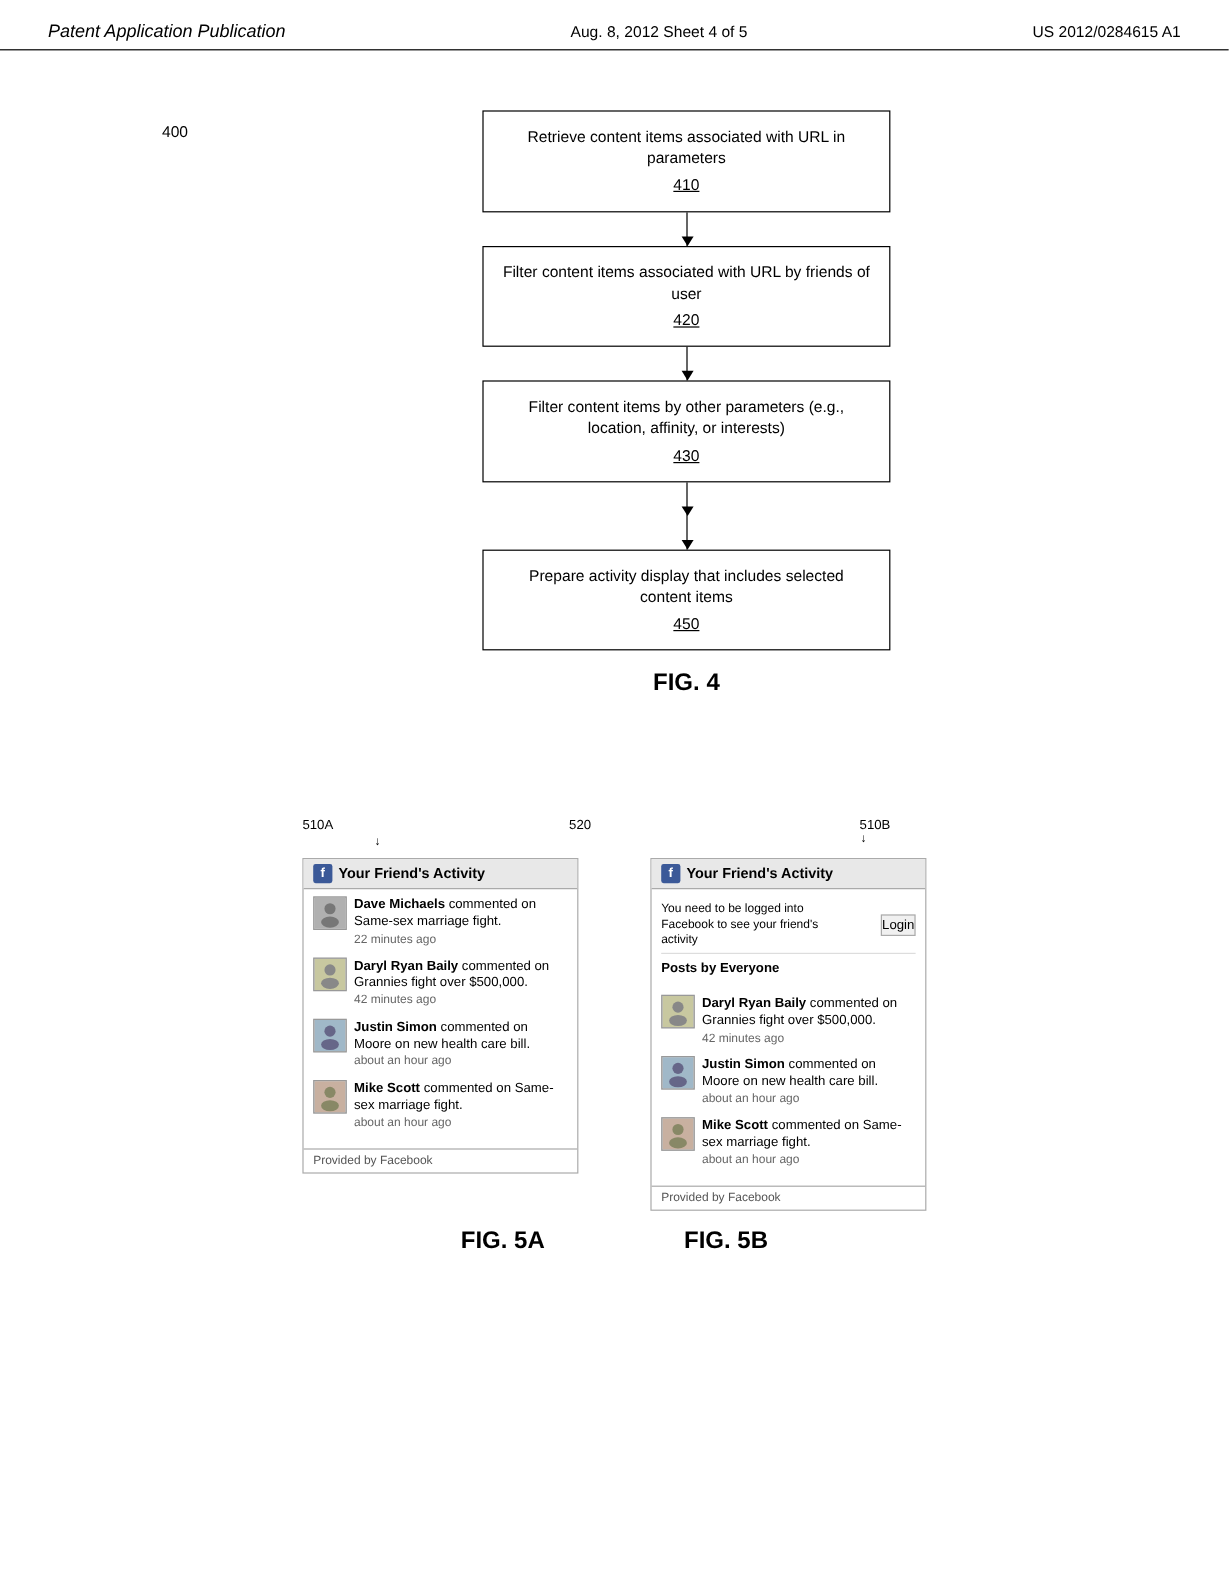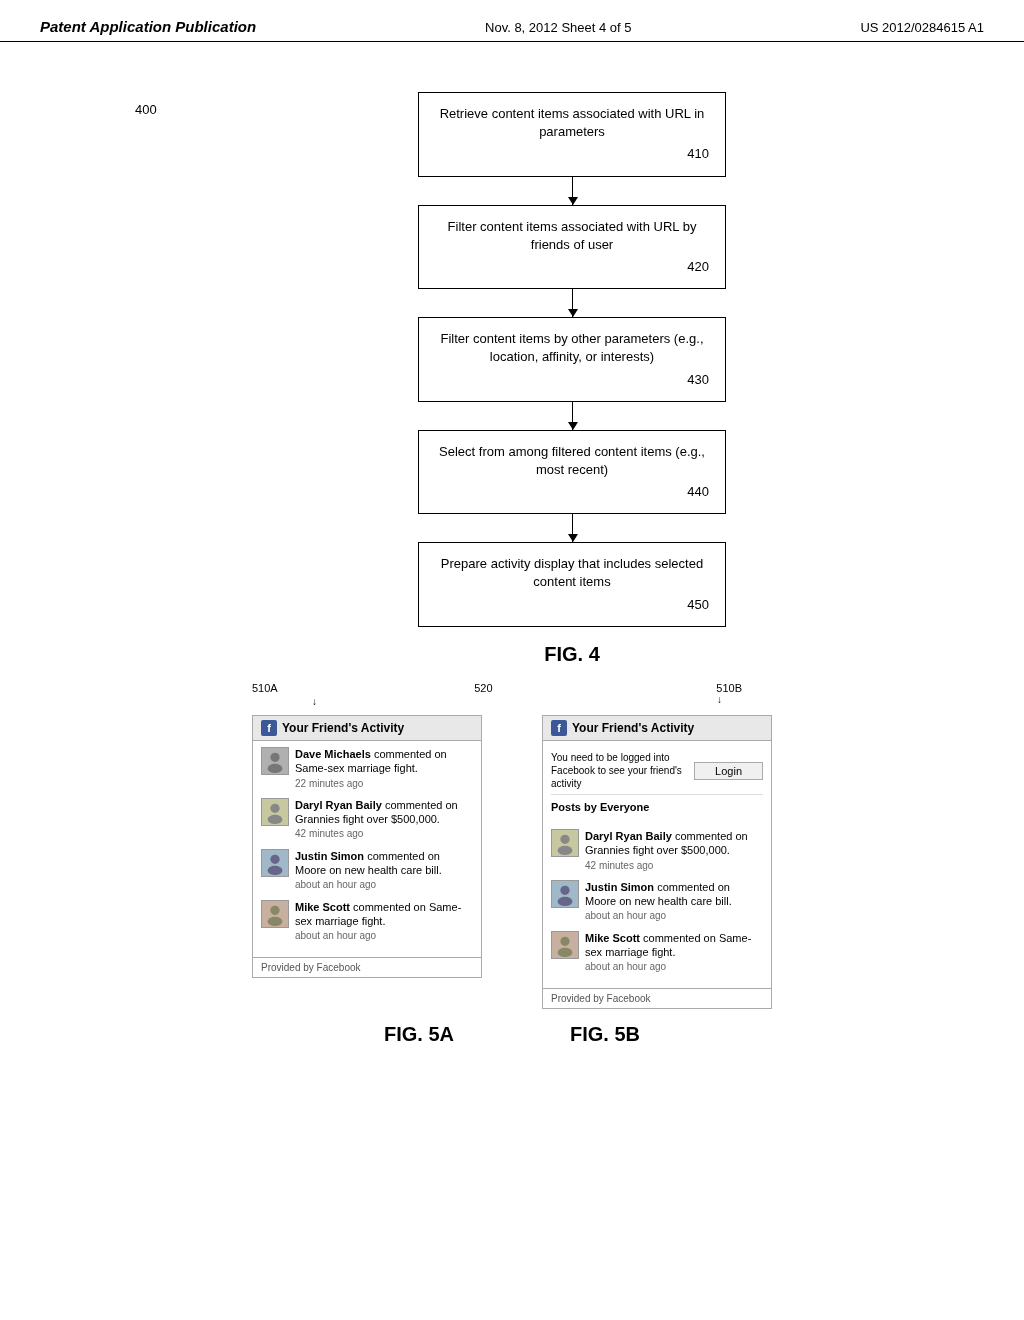--- a/index.html
+++ b/index.html
@@ -17,21 +17,21 @@
     
     .page-header {
       display: flex;
       justify-content: space-between;
       align-items: baseline;
       padding: 18px 40px 0 40px;
       border-bottom: 1px solid #000;
       padding-bottom: 6px;
     }
     .header-left {
-      font-weight: bold;
+      font-weight: normal;
       font-size: 15px;
       font-style: italic;
     }
     .header-center {
       font-size: 13px;
     }
     .header-right {
       font-size: 13px;
     }
 
@@ -56,31 +56,31 @@
     .flowchart {
       display: flex;
       flex-direction: column;
       align-items: center;
       margin-top: 10px;
       margin-left: 0;
     }
 
     .flow-box {
       border: 1px solid #000;
-      width: 308px;
+      width: 340px;
       text-align: center;
       padding: 12px 16px;
       font-size: 13px;
       line-height: 1.4;
     }
 
     .flow-box-label {
+      text-decoration: underline;
       display: block;
       margin-top: 4px;
-      text-align: right;
     }
 
     .flow-arrow {
       width: 1px;
       height: 28px;
       background: #000;
       position: relative;
     }
     .flow-arrow::after {
       content: '';
@@ -188,37 +188,37 @@
       align-items: center;
       font-size: 11px;
       padding: 4px 0;
       border-bottom: 1px solid #ddd;
       margin-bottom: 6px;
     }
 
     .login-button {
       border: 1px solid #aaa;
       background: #f0f0f0;
-      padding: 2px 20px;
+      padding: 2px 0;
       font-size: 11px;
       cursor: pointer;
     }
 
     .section-label {
       font-weight: bold;
       font-size: 11px;
       margin-bottom: 16px;
     }
   </style>
 </head>
 <body>
 
 <div class="page-header">
   <span class="header-left">Patent Application Publication</span>
-  <span class="header-center">Nov. 8, 2012     Sheet 4 of 5</span>
+  <span class="header-center">Aug. 8, 2012     Sheet 4 of 5</span>
   <span class="header-right">US 2012/0284615 A1</span>
 </div>
 
 <div class="main-content">
 
   <div class="flowchart-section" style="height: 580px; position: relative;">
 
     <span class="diagram-label-400" style="position:absolute; top:10px; left:95px;">400</span>
 
     <div class="flowchart" style="margin-left: 120px; margin-top: 30px;">
@@ -237,24 +237,20 @@
 
       <div class="flow-arrow"></div>
 
       <div class="flow-box">
         <span>Filter content items by other parameters (e.g., location, affinity, or interests)</span>
         <span class="flow-box-label">430</span>
       </div>
 
       <div class="flow-arrow"></div>
 
-      <div class="flow-box">
-        <span>Select from among filtered content items (e.g., most recent)</span>
-        <span class="flow-box-label">440</span>
-      </div>
 
       <div class="flow-arrow"></div>
 
       <div class="flow-box">
         <span>Prepare activity display that includes selected content items</span>
         <span class="flow-box-label">450</span>
       </div>
 
     </div>
 

